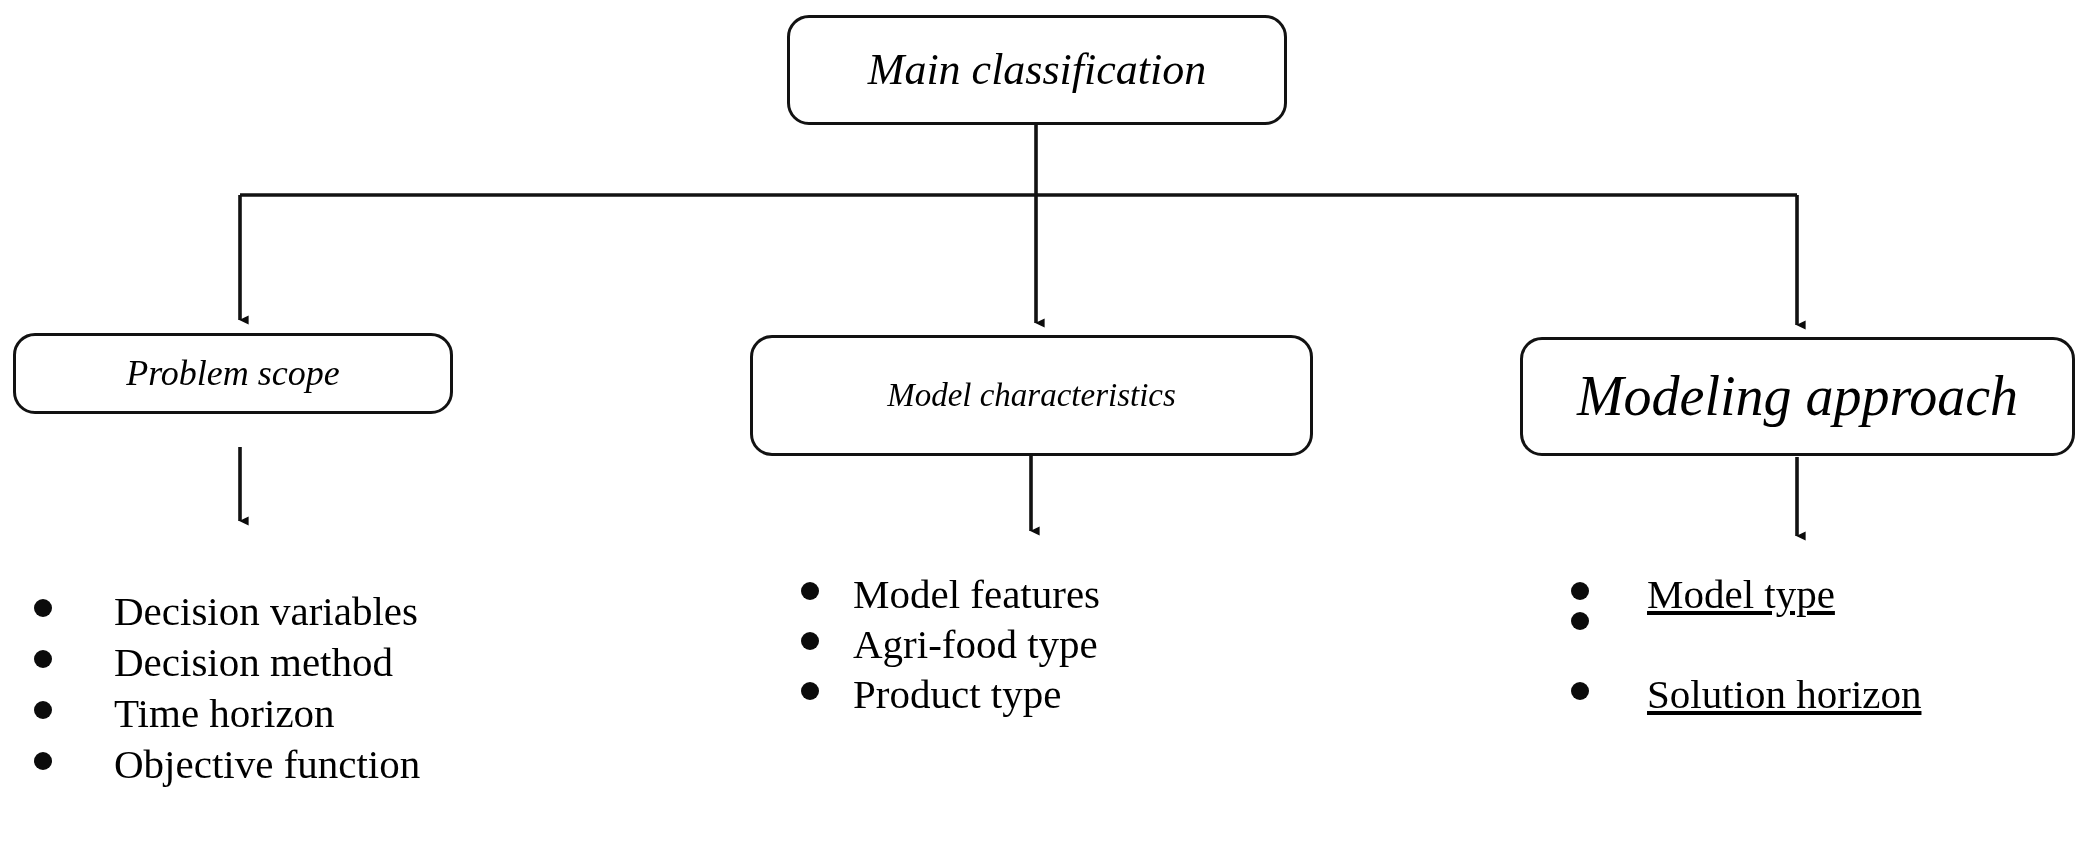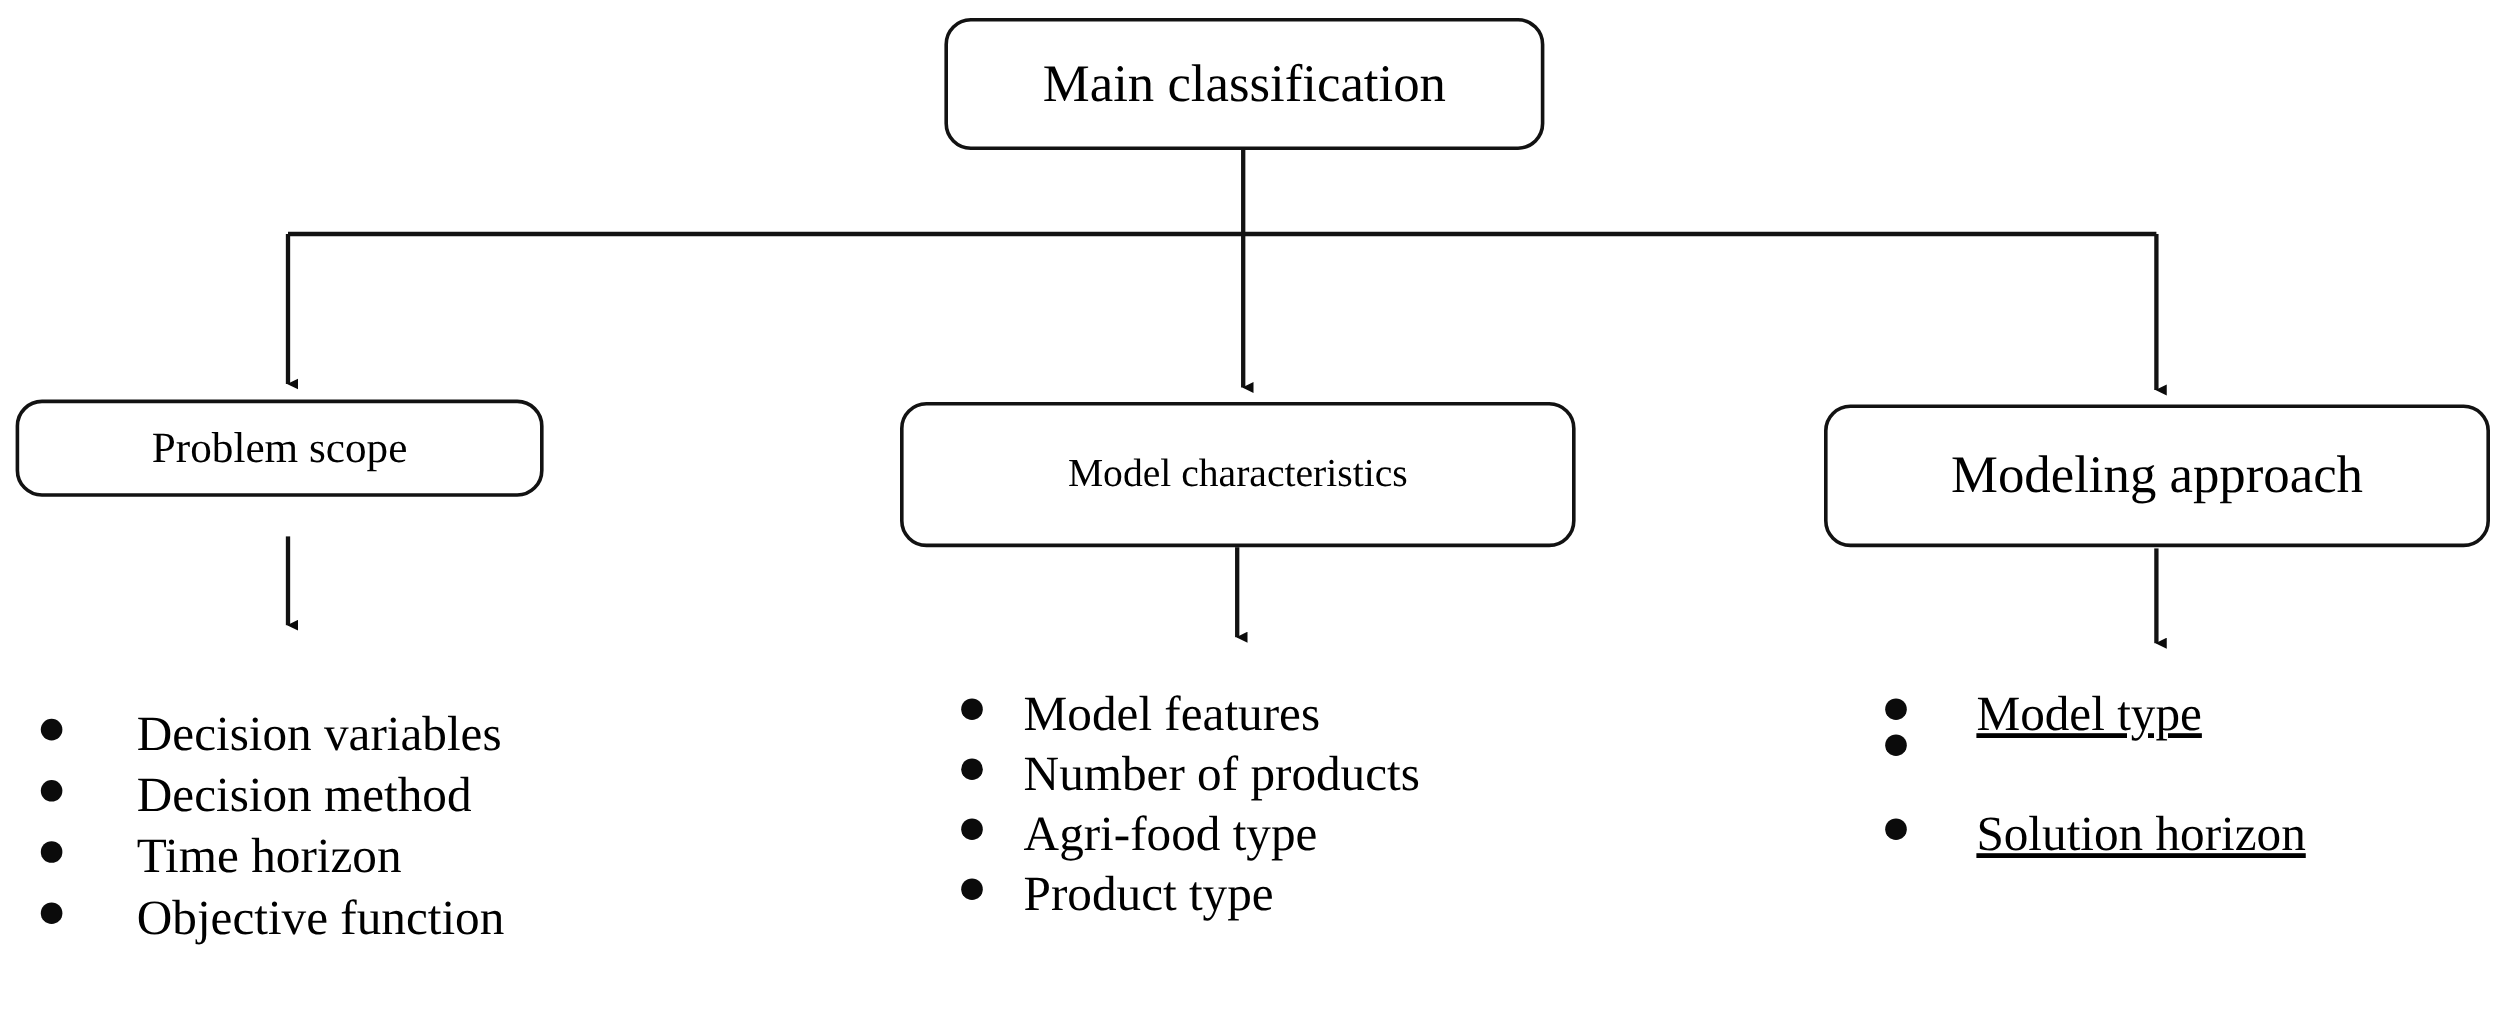--- a/index.html
+++ b/index.html
@@ -32,20 +32,21 @@
     box-sizing: border-box;
     border: 3.5px solid #121212;
     border-radius: 22px;
     background: #ffffff;
     display: flex;
     align-items: center;
     justify-content: center;
     text-align: center;
     line-height: 1.1;
     white-space: nowrap;
+    font-style: italic;
   }
   .node-label {
     display: block;
   }
   #node-main {
     left: 787px;
     top: 15px;
     width: 500px;
     height: 110px;
     font-size: 44px;
@@ -62,21 +63,21 @@
     top: 335px;
     width: 563px;
     height: 121px;
     font-size: 33px;
   }
   #node-modeling-approach {
     left: 1520px;
     top: 337px;
     width: 555px;
     height: 119px;
-    font-size: 44px;
+    font-size: 56px;
     text-align: right;
   }
   .bullet-list {
     position: absolute;
     margin: 0;
     padding: 0;
     list-style: none;
     font-size: 41px;
   }
   .bullet-list li {
@@ -182,24 +183,20 @@
     </li>
   </ul>
 
   <ul class="bullet-list" id="list-model-characteristics">
     <li>
       <span class="bullet-dot"></span>
       <span class="bullet-text">Model features</span>
     </li>
     <li>
       <span class="bullet-dot"></span>
-      <span class="bullet-text">Number of products</span>
-    </li>
-    <li>
-      <span class="bullet-dot"></span>
       <span class="bullet-text">Agri-food type</span>
     </li>
     <li>
       <span class="bullet-dot"></span>
       <span class="bullet-text">Product type</span>
     </li>
   </ul>
 
   <ul class="bullet-list" id="list-modeling-approach">
     <li>

